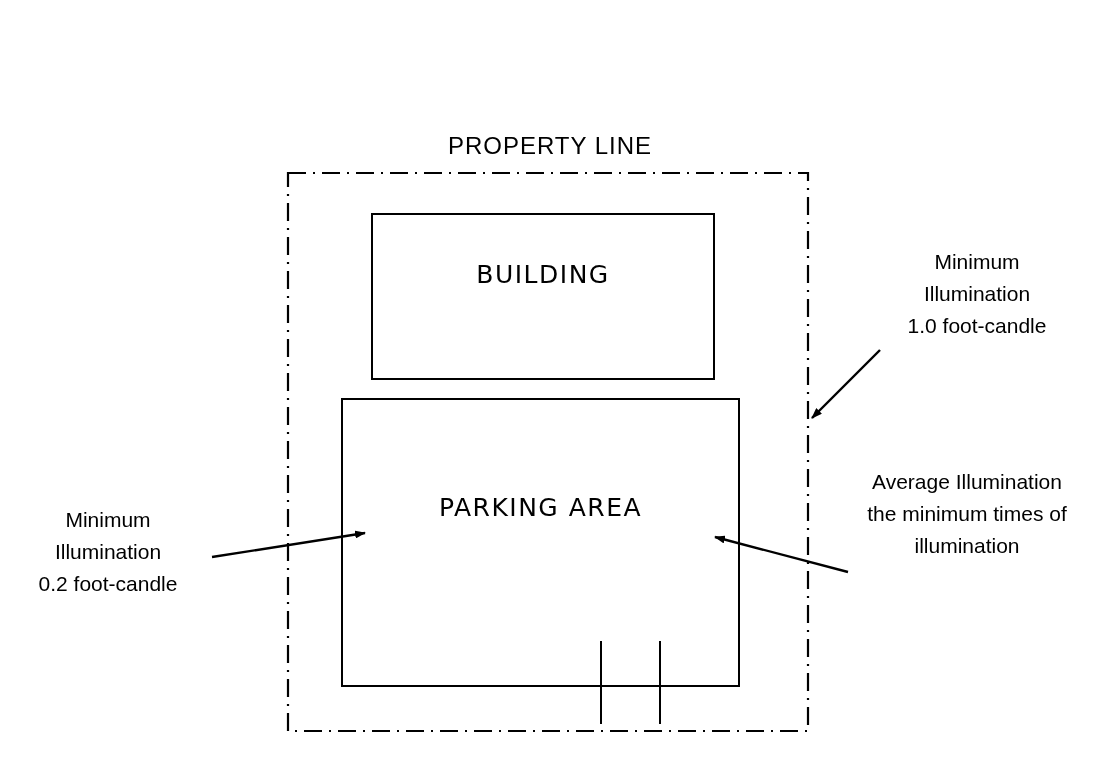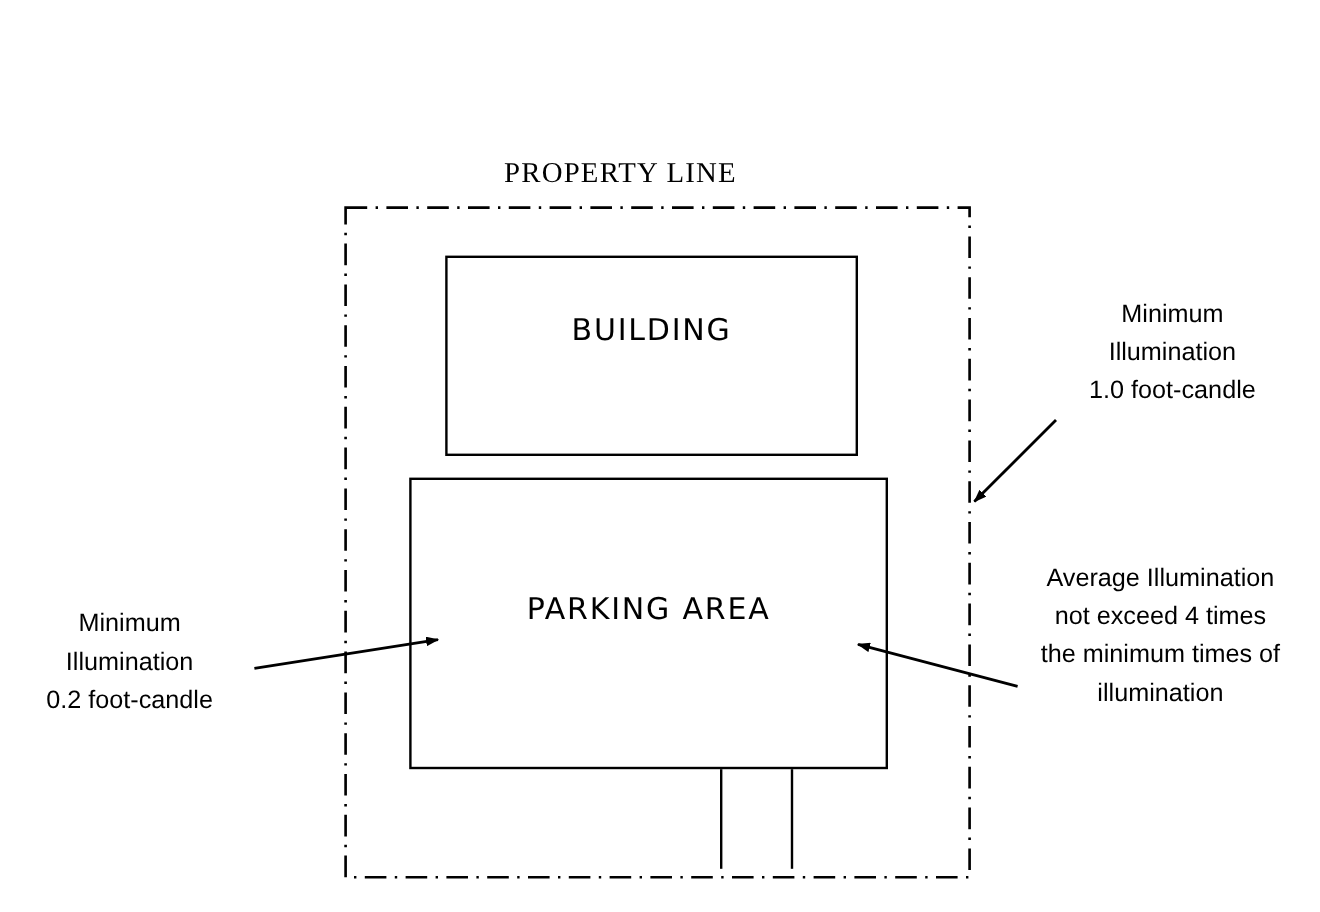--- a/index.html
+++ b/index.html
@@ -37,21 +37,22 @@
     text-decoration: underline;
     letter-spacing: 0.2px;
   }
 
   
   .property-line-label {
     position: absolute;
     left: 420px;
     top: 132px;
     width: 260px;
-    font-family: Liberation Serif, serif;
+    text-align: center;
+    font-family: Liberation Sans, sans-serif;
     font-size: 24px;
     letter-spacing: 1px;
   }
 
   
   .building-box {
     position: absolute;
     left: 371px;
     top: 213px;
     width: 344px;
@@ -68,21 +69,21 @@
     font-size: 25px;
     letter-spacing: 1.5px;
   }
 
   
   .parking-box {
     position: absolute;
     left: 341px;
     top: 398px;
     width: 399px;
-    height: 243px;
+    height: 289px;
     border: 2px solid #000;
     box-sizing: border-box;
     text-decoration: underline;
   }
   .parking-label {
     position: absolute;
     left: 0; right: 0;
     top: 93px;
     text-align: center;
     font-family: "DejaVu Sans", sans-serif;
@@ -152,21 +153,20 @@
   <div class="pole-line pole-right"></div>
 
   <div class="annotation annot-max">
     <div>Minimum</div>
     <div>Illumination</div>
     <div>1.0 foot-candle</div>
   </div>
 
   <div class="annotation annot-avg">
     <div>Average Illumination</div>
-    <div>not exceed 4 times</div>
     <div>the minimum times of</div>
     <div>illumination</div>
   </div>
 
   <div class="annotation annot-min">
     <div>Minimum</div>
     <div>Illumination</div>
     <div>0.2 foot-candle</div>
   </div>
 

